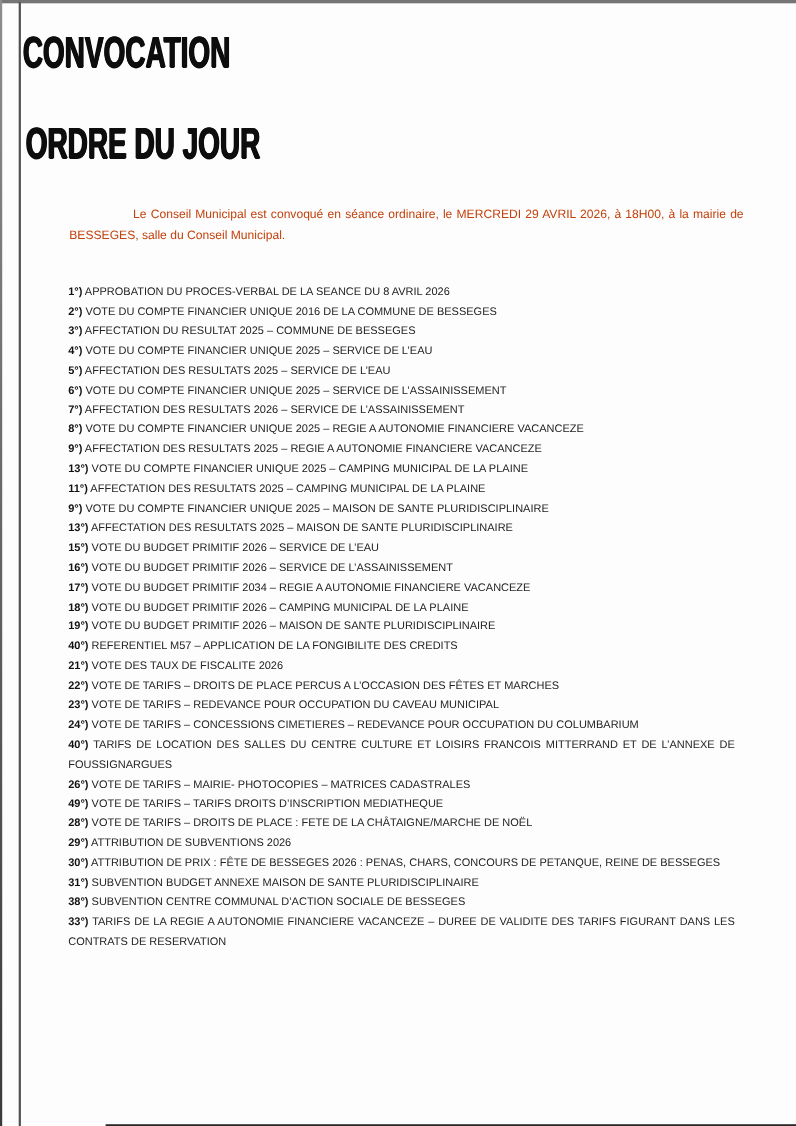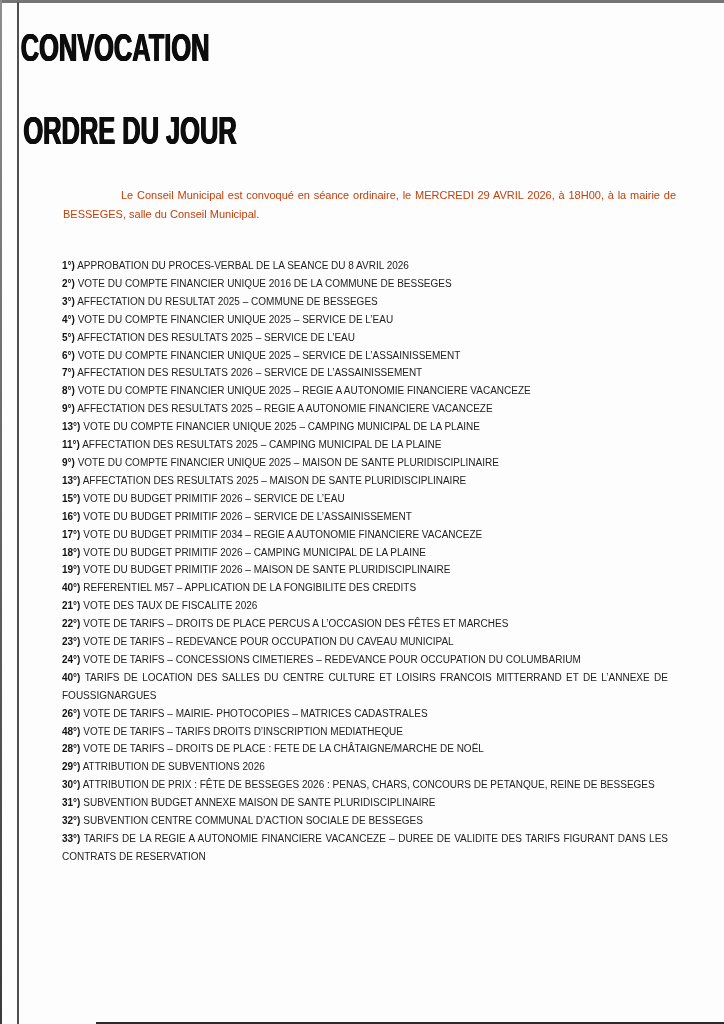--- a/index.html
+++ b/index.html
@@ -107,21 +107,21 @@
       <div class="agenda-item"><span class="num">17°)</span> <span class="txt">VOTE DU BUDGET PRIMITIF 2034 – REGIE A AUTONOMIE FINANCIERE VACANCEZE</span></div>
       <div class="agenda-item"><span class="num">18°)</span> <span class="txt">VOTE DU BUDGET PRIMITIF 2026 – CAMPING MUNICIPAL DE LA PLAINE</span></div>
       <div class="agenda-item"><span class="num">19°)</span> <span class="txt">VOTE DU BUDGET PRIMITIF 2026 – MAISON DE SANTE PLURIDISCIPLINAIRE</span></div>
       <div class="agenda-item"><span class="num">40°)</span> <span class="txt">REFERENTIEL M57 – APPLICATION DE LA FONGIBILITE DES CREDITS</span></div>
       <div class="agenda-item"><span class="num">21°)</span> <span class="txt">VOTE DES TAUX DE FISCALITE 2026</span></div>
       <div class="agenda-item"><span class="num">22°)</span> <span class="txt">VOTE DE TARIFS – DROITS DE PLACE PERCUS A L’OCCASION DES FÊTES ET MARCHES</span></div>
       <div class="agenda-item"><span class="num">23°)</span> <span class="txt">VOTE DE TARIFS – REDEVANCE POUR OCCUPATION DU CAVEAU MUNICIPAL</span></div>
       <div class="agenda-item"><span class="num">24°)</span> <span class="txt">VOTE DE TARIFS – CONCESSIONS CIMETIERES – REDEVANCE POUR OCCUPATION DU COLUMBARIUM</span></div>
       <div class="agenda-item"><span class="num">40°)</span> <span class="txt">TARIFS DE LOCATION DES SALLES DU CENTRE CULTURE ET LOISIRS FRANCOIS MITTERRAND ET DE L’ANNEXE DE FOUSSIGNARGUES</span></div>
       <div class="agenda-item"><span class="num">26°)</span> <span class="txt">VOTE DE TARIFS – MAIRIE- PHOTOCOPIES – MATRICES CADASTRALES</span></div>
-      <div class="agenda-item"><span class="num">48°)</span> <span class="txt">VOTE DE TARIFS – TARIFS DROITS D’INSCRIPTION MEDIATHEQUE</span></div>
+      <div class="agenda-item"><span class="num">49°)</span> <span class="txt">VOTE DE TARIFS – TARIFS DROITS D’INSCRIPTION MEDIATHEQUE</span></div>
       <div class="agenda-item"><span class="num">28°)</span> <span class="txt">VOTE DE TARIFS – DROITS DE PLACE : FETE DE LA CHÂTAIGNE/MARCHE DE NOËL</span></div>
       <div class="agenda-item"><span class="num">29°)</span> <span class="txt">ATTRIBUTION DE SUBVENTIONS 2026</span></div>
       <div class="agenda-item"><span class="num">30°)</span> <span class="txt">ATTRIBUTION DE PRIX : FÊTE DE BESSEGES 2026 : PENAS, CHARS, CONCOURS DE PETANQUE, REINE DE BESSEGES</span></div>
       <div class="agenda-item"><span class="num">31°)</span> <span class="txt">SUBVENTION BUDGET ANNEXE MAISON DE SANTE PLURIDISCIPLINAIRE</span></div>
-      <div class="agenda-item"><span class="num">32°)</span> <span class="txt">SUBVENTION CENTRE COMMUNAL D’ACTION SOCIALE DE BESSEGES</span></div>
+      <div class="agenda-item"><span class="num">38°)</span> <span class="txt">SUBVENTION CENTRE COMMUNAL D’ACTION SOCIALE DE BESSEGES</span></div>
       <div class="agenda-item"><span class="num">33°)</span> <span class="txt">TARIFS DE LA REGIE A AUTONOMIE FINANCIERE VACANCEZE – DUREE DE VALIDITE DES TARIFS FIGURANT DANS LES CONTRATS DE RESERVATION</span></div>
     </div>
 </div>
 
 </body></html>

